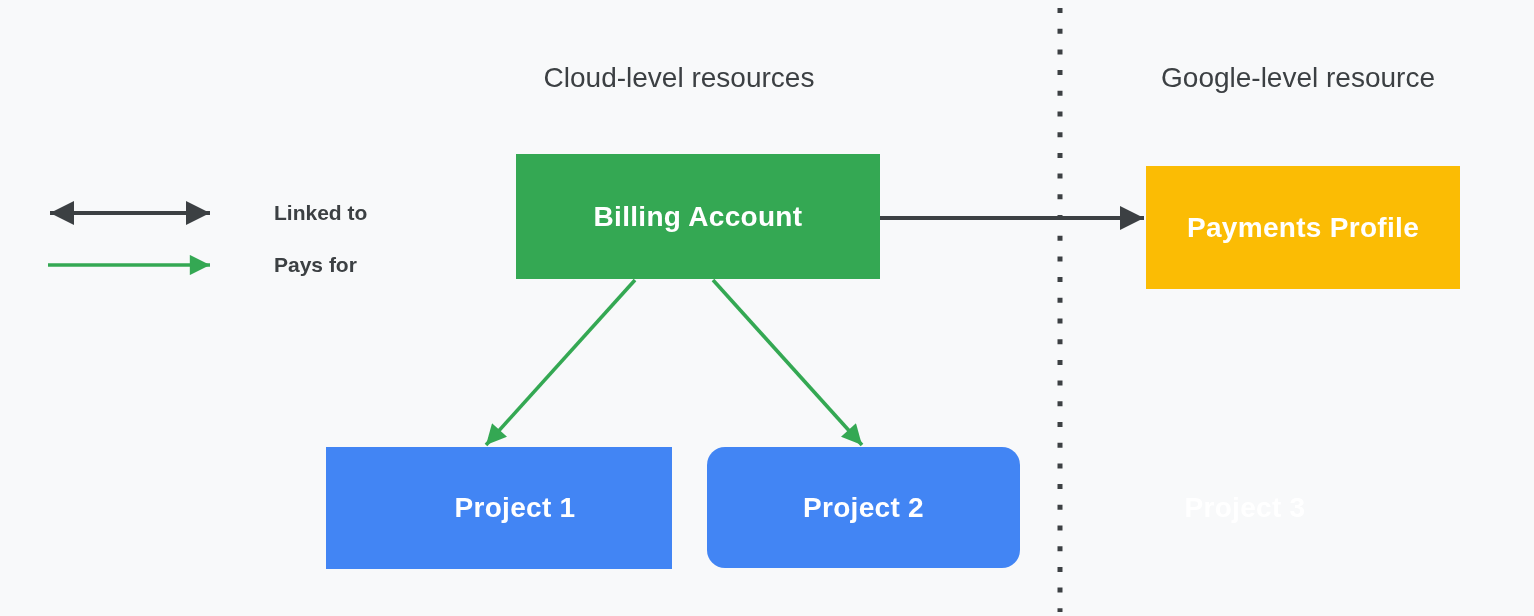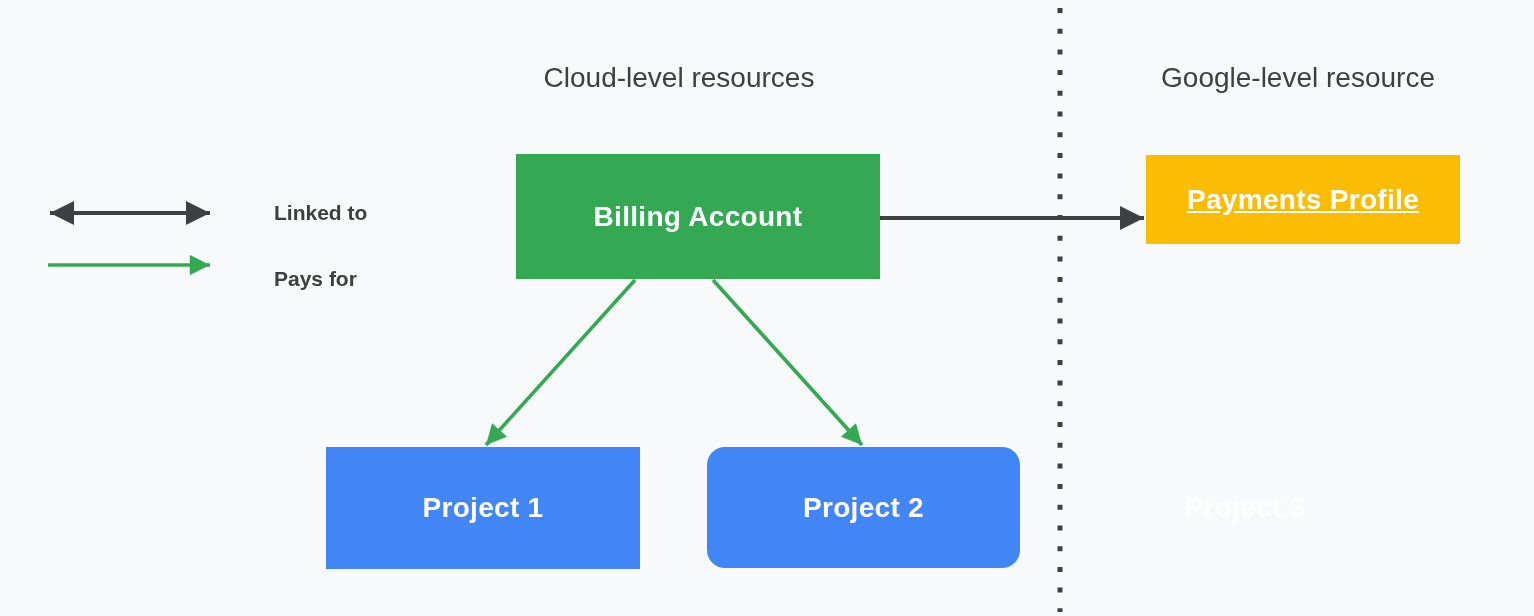--- a/index.html
+++ b/index.html
@@ -34,35 +34,35 @@
     position: absolute;
     left: 238px;
     font-size: 21px;
     line-height: 30px;
     font-weight: bold;
     color: var(--text-dark, #3c4043);
     white-space: nowrap;
     margin-left: 36px;
   }
   .legend-label-linked { top: 198px; }
-  .legend-label-pays   { top: 264px; }
+  .legend-label-pays   { top: 250px; }
   .node {
     position: absolute;
     display: flex;
     align-items: center;
     justify-content: center;
     font-size: 28px;
     font-weight: bold;
     color: var(--text-light, #ffffff);
     letter-spacing: 0.3px;
     white-space: nowrap;
   }
   .node-billing  { left: 516px;  top: 154px; width: 364px; height: 125px; background: var(--green, #34a853); }
-  .node-payments { left: 1146px; top: 155px; width: 314px; height: 89px; background: var(--yellow, #fbbc04); text-decoration: underline; }
-  .node-project1 { left: 326px;  top: 447px; width: 314px; height: 122px; background: var(--blue, #4285f4); }
+  .node-payments { left: 1146px; top: 166px; width: 314px; height: 123px; background: var(--yellow, #fbbc04); }
+  .node-project1 { left: 326px;  top: 447px; width: 314px; height: 122px; background: var(--blue, #4285f4); padding-left: 32px; }
   .node-project2 { left: 707px;  top: 447px; width: 313px; height: 121px; background: var(--blue, #4285f4); border-radius: 18px; }
   .node-project3 { left: 1095px; top: 447px; width: 300px; height: 122px; background: transparent; }
 </style>
 </head>
 <body>
 
 <div class="canvas">
 
   <svg class="arrow-layer" viewBox="0 0 1534 616" xmlns="http://www.w3.org/2000/svg">
     <defs>

